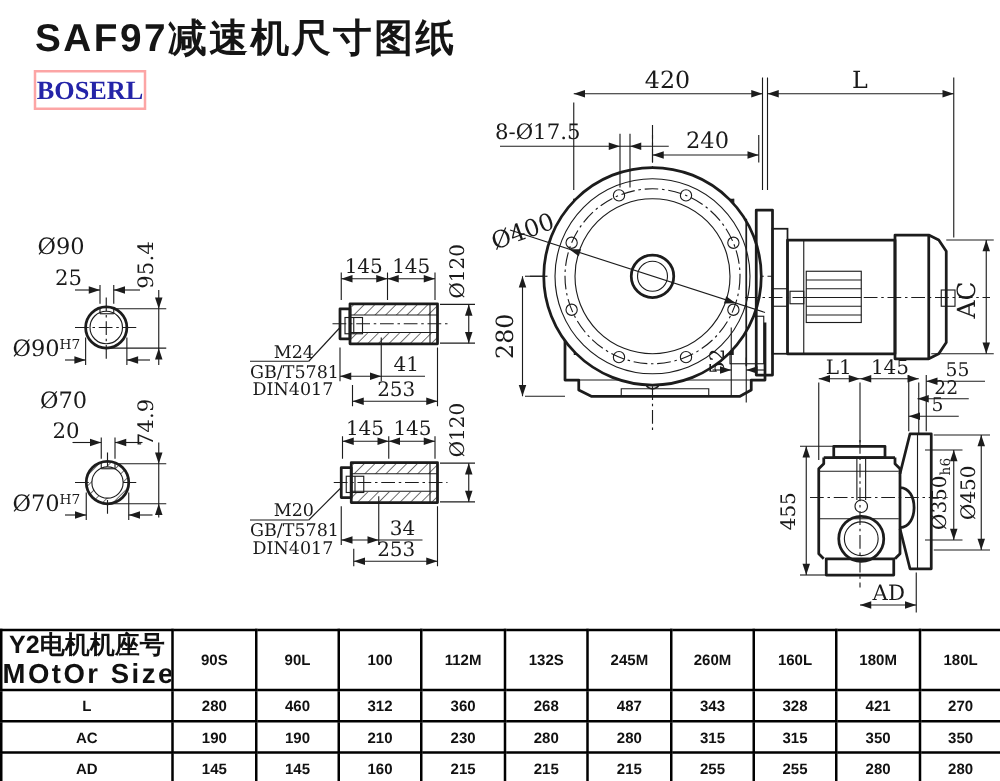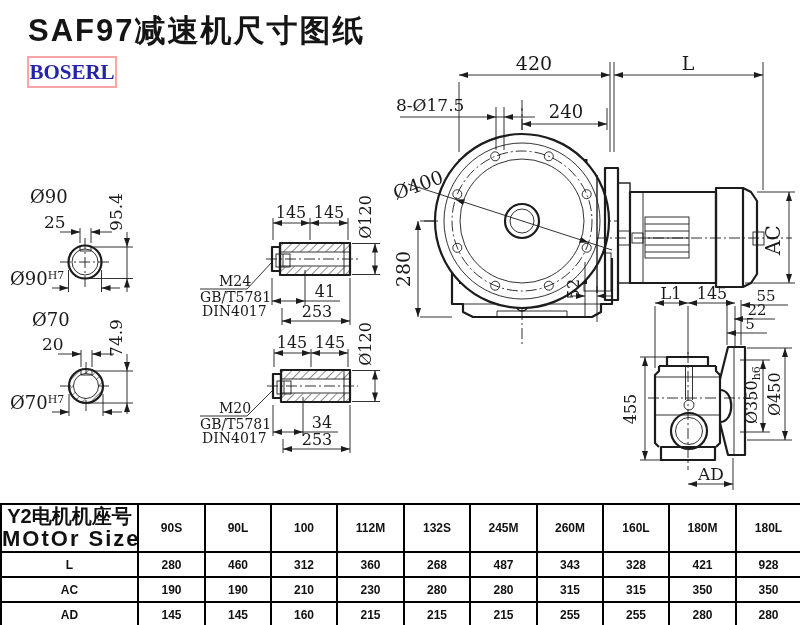--- a/index.html
+++ b/index.html
@@ -434,21 +434,21 @@
       <td>L</td>
       <td>280</td>
       <td>460</td>
       <td>312</td>
       <td>360</td>
       <td>268</td>
       <td>487</td>
       <td>343</td>
       <td>328</td>
       <td>421</td>
-      <td>928</td>
+      <td>270</td>
     </tr>
     <tr class="r">
       <td>AC</td>
       <td>190</td>
       <td>190</td>
       <td>210</td>
       <td>230</td>
       <td>280</td>
       <td>280</td>
       <td>315</td>

